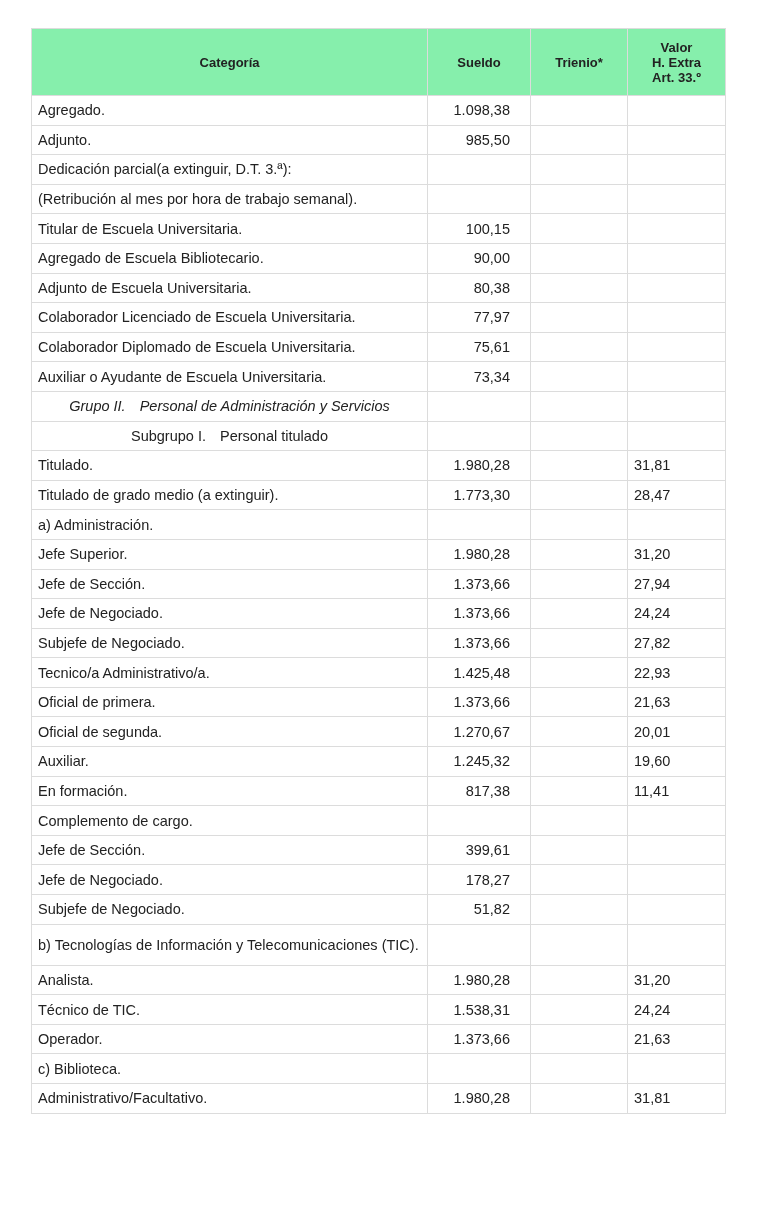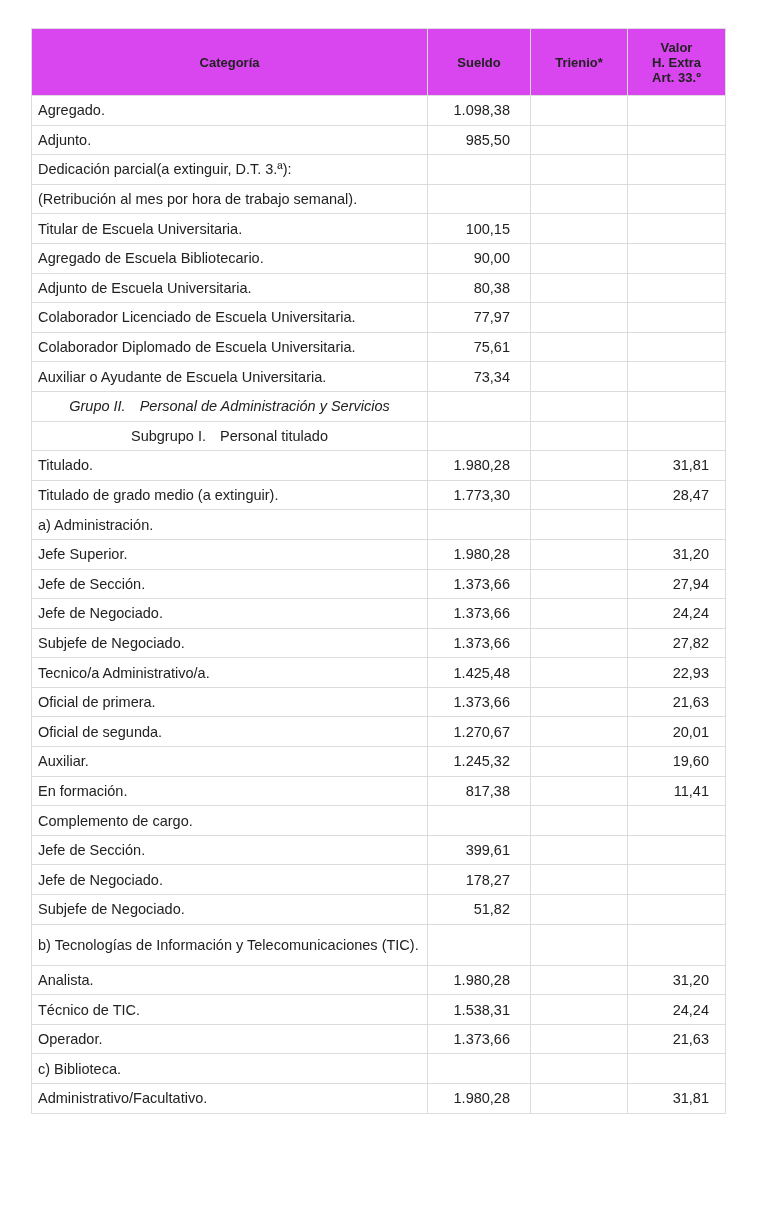--- a/index.html
+++ b/index.html
@@ -3,24 +3,24 @@
 <meta charset="utf-8">
 <style>
   html, body { margin: 0; padding: 0; background: #ffffff; }
   body { width: 776px; height: 1222px; position: relative; font-family: "Liberation Sans", sans-serif; color: #222; }
   table { position: absolute; left: 31px; top: 28px; width: 694px; border-collapse: collapse; table-layout: fixed; font-size: 14.5px; }
   col.c1 { width: 396px; }
   col.c2 { width: 103px; }
   col.c3 { width: 97px; }
   col.c4 { width: 98px; }
   th, td { border: 1px solid #dcdcdc; padding: 0 6px; }
-  th { background: #d946ef; font-weight: bold; font-size: 13px; height: 66px; text-align: center; line-height: 15px; }
+  th { background: #86efac; font-weight: bold; font-size: 13px; height: 66px; text-align: center; line-height: 15px; }
   td { height: 28.6px; line-height: 18px; }
   td.num { text-align: right; padding-right: 20px; }
-  td.extra { text-align: right; padding-right: 16px; }
+  td.extra { text-align: left; padding-right: 24px; }
   td.group { text-align: center; font-style: italic; }
   td.subgroup { text-align: center; }
   td.subgroup2 { padding-left: 60px; }
   tr.tall td { height: 40px; margin-top: 8px; }
   .gap { display: inline-block; width: 14px; }
 </style>
 </head>
 <body>
 
 <table>

